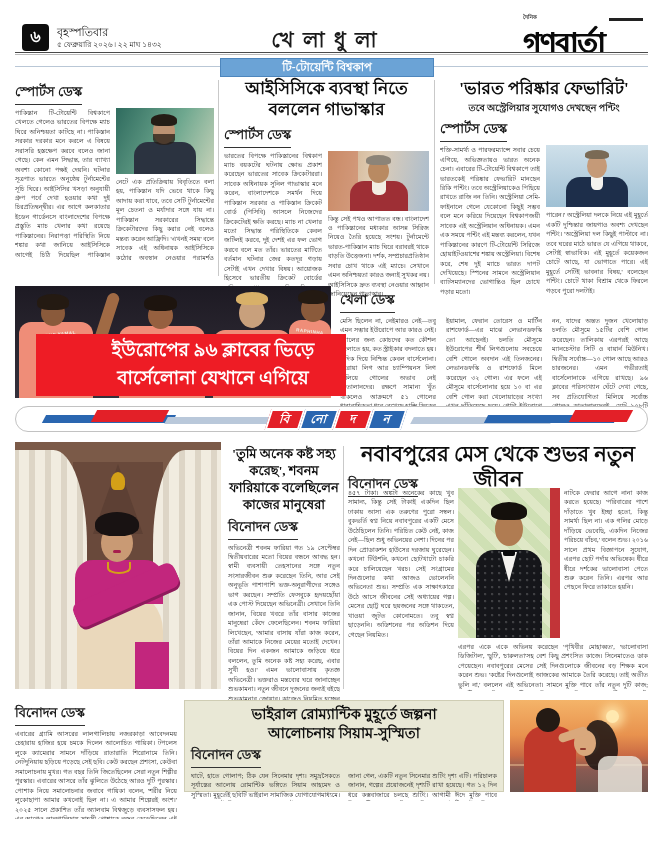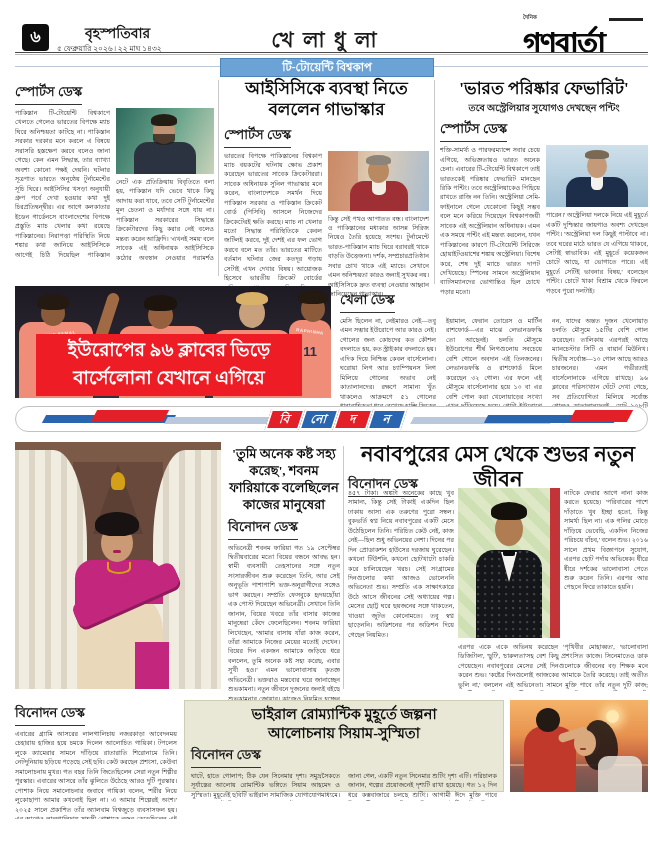--- a/index.html
+++ b/index.html
@@ -2,21 +2,21 @@
 <html><head>
 <meta charset="utf-8">
 <style>
   html,body{margin:0;padding:0;background:#fff;}
   #page{position:relative;width:650px;height:845px;background:#fff;overflow:hidden;
         font-family:"Liberation Serif","DejaVu Serif",serif;color:#1a1a1a;}
   .abs{position:absolute;}
   
   .pagenum{width:27px;height:27px;background:#0d0d0d;border-radius:4px;color:#fff;
            font-size:16px;font-weight:bold;display:flex;align-items:center;justify-content:center;}
-  .day{font-size:14px;font-weight:bold;line-height:1.2;margin-left:28px;}
+  .day{font-size:11px;font-weight:normal;line-height:1.2;}
   .date{font-size:7.5px;color:#222;}
   .secttitle{font-size:21px;font-weight:bold;letter-spacing:2px;}
   .logo{font-size:27px;font-weight:bold;letter-spacing:-1px;color:#0a0a0a;
         text-shadow:1px 0 #0a0a0a;}
   .logotop{font-size:5.5px;color:#333;font-weight:bold;}
   .hrule{background:#4a4a4a;height:1px;}
   .hrule2{background:#bbb;height:1px;}
   
   .banner{background:#6ba3d6;border:1px solid #4d86bd;color:#fff;font-size:11.5px;
           font-weight:bold;text-align:center;line-height:17px;height:17px;}
@@ -167,21 +167,21 @@
     <div class="abs" style="left:221px;top:6px;width:32px;height:13px;background:#d8b068;border-radius:50% 50% 35% 35%;"></div>
     <div class="abs" style="left:236px;top:52px;width:22px;height:10px;background:#232840;border-radius:3px;"></div>
 
     <div class="jersey" style="left:274px;top:34px;width:42px;height:78px;">
       <span class="jname" style="top:9px;transform:rotate(7deg);">RAPHINHA</span>
       <span class="jnum" style="top:24px;">11</span>
     </div>
     <div class="head-c" style="left:286px;top:10px;width:24px;height:26px;background:#8a5a3b;"></div>
     <div class="abs" style="left:283px;top:4px;width:30px;height:14px;background:#241a12;border-radius:50% 50% 35% 35%;"></div>
   </div>
-  <div class="abs redbox" style="left:36px;top:334px;width:266px;height:62px;z-index:5;">
+  <div class="abs redbox" style="left:36px;top:334px;width:266px;height:62px;z-index:5;padding-left:44px;">
     <div>ইউরোপের ৯৬ ক্লাবের ভিড়ে</div>
     <div>বার্সেলোনা যেখানে এগিয়ে</div>
   </div>
 
   <div class="abs" style="left:340px;top:290px;width:308px;">
     <span class="byline">খেলা ডেস্ক</span>
     <div style="display:flex;gap:10px;">
       <div class="body" style="flex:1;height:96px;">মেসি ছিলেন না, নেইমারও নেই—তবু এমন সম্ভার ইউরোপে আর কারও নেই। গোলের জন্য কোচদের কত কৌশল বদলাতে হয়, কত স্ট্রাইকার বদলাতে হয়। এদিক দিয়ে নিশ্চিন্ত কেবল বার্সেলোনা। ঘরোয়া লিগ আর চ্যাম্পিয়নস লিগ মিলিয়ে গোলের অভাব নেই কাতালানদের। রক্ষণে সামান্য খুঁত থাকলেও আক্রমণে ৫১ গোলের ধারাবাহিকতা ধরে রেখেছে হান্সি ফ্লিকের দল। এই জয়ে ২২তম জয়ের পরও লিগ টেবিলে বড় এক পরীক্ষা এখনো বাকি বার্সেলোনার।</div>
       <div class="body" style="flex:1;height:96px;">ইয়ামাল, ফেরান তোরেস ও মার্টিন রাশফোর্ড—এর মাঝে লেভানডফস্কি তো আছেনই। চলতি মৌসুমে ইউরোপের শীর্ষ লিগগুলোয় সবচেয়ে বেশি গোলে অবদান এই তিনজনের। লেভানডফস্কি ও রাশফোর্ড মিলে করেছেন ৩২ গোল। এর ফলে এই মৌসুমে বার্সেলোনার হয়ে ১০ বা এর বেশি গোল করা খেলোয়াড়ের সংখ্যা এখন দাঁড়িয়েছে ছয়ে। গোটা ইউরোপে শীর্ষ পাঁচ লিগের কোনো ক্লাবেরই এমন কীর্তি নেই।</div>
       <div class="body" style="flex:1;height:96px;">নন, যাদের অন্তত দুজন খেলোয়াড় চলতি মৌসুমে ১৫টির বেশি গোল করেছেন। তালিকায় এরপরই আছে ম্যানচেস্টার সিটি ও বায়ার্ন মিউনিখ। দ্বিতীয় সর্বোচ্চ—১০ গোল আছে আরও চারজনের। এমন গভীরতাই বার্সেলোনাকে এগিয়ে রাখছে। ৯৬ ক্লাবের পরিসংখ্যান ঘেঁটে দেখা গেছে, সব প্রতিযোগিতা মিলিয়ে সর্বোচ্চ গোলও কাতালানদেরই—মোট ১০৮টি করে গোল।</div>

